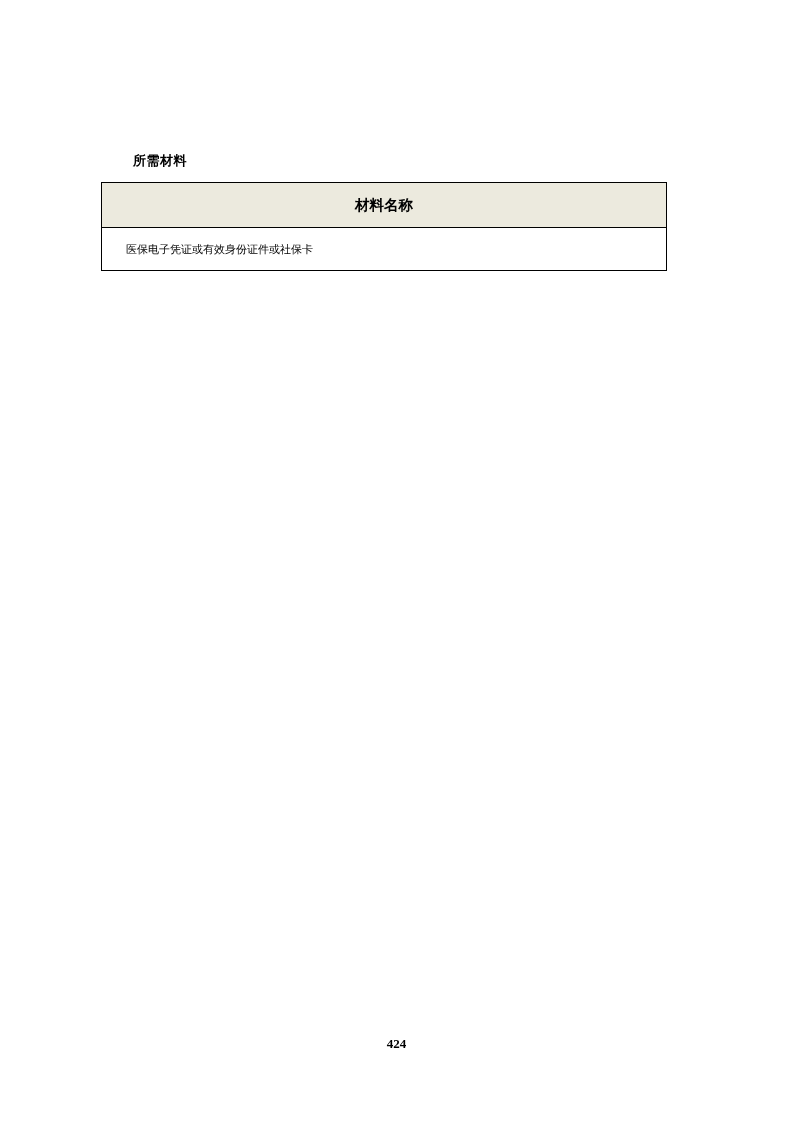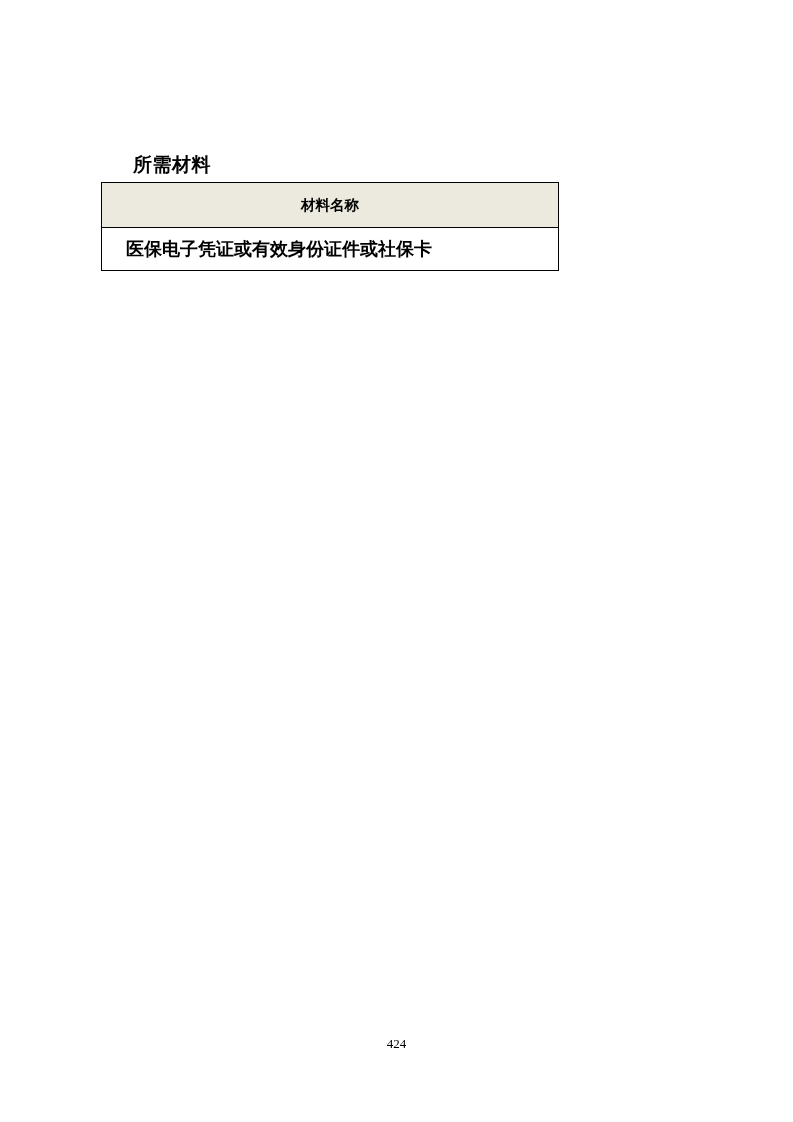--- a/index.html
+++ b/index.html
@@ -20,67 +20,68 @@
     width: 793px;
     height: 1122px;
     box-sizing: border-box;
   }
   .section-heading {
     position: absolute;
     left: 133px;
     top: 152px;
     font-family: "DejaVu Sans", "Liberation Sans", sans-serif;
     font-weight: bold;
-    font-size: 19px;
+    font-size: 13px;
     letter-spacing: 0.5px;
     color: #000000;
   }
   .materials-table {
     position: absolute;
     left: 101px;
     top: 182px;
-    width: 458px;
+    width: 566px;
     border-collapse: collapse;
     table-layout: fixed;
   }
   .materials-table th,
   .materials-table td {
     border: 1px solid #000000;
     padding: 0;
     vertical-align: middle;
   }
   .materials-table th {
     background: #eceade;
     height: 44px;
     text-align: center;
     font-weight: bold;
     font-size: 14.5px;
     font-family: "Liberation Serif", "DejaVu Serif", serif;
   }
   .materials-table td {
     height: 42px;
-    font-size: 18px;
+    font-size: 11px;
     padding-left: 24px;
     font-family: "Liberation Serif", "DejaVu Serif", serif;
-    font-weight: bold;
+    font-weight: normal;
   }
   .row-2 td {
     padding-left: 32px;
   }
   .row-3 td {
     padding-left: 24px;
   }
   .page-number {
     position: absolute;
     left: 0;
     right: 0;
     top: 1036px;
     text-align: center;
     font-size: 13px;
     font-family: "Liberation Serif", "DejaVu Serif", serif;
+    font-weight: bold;
   }
 </style>
 </head>
 <body>
 
 <div class="page">
 
   <div class="section-heading">所需材料</div>
 
   <table class="materials-table">

